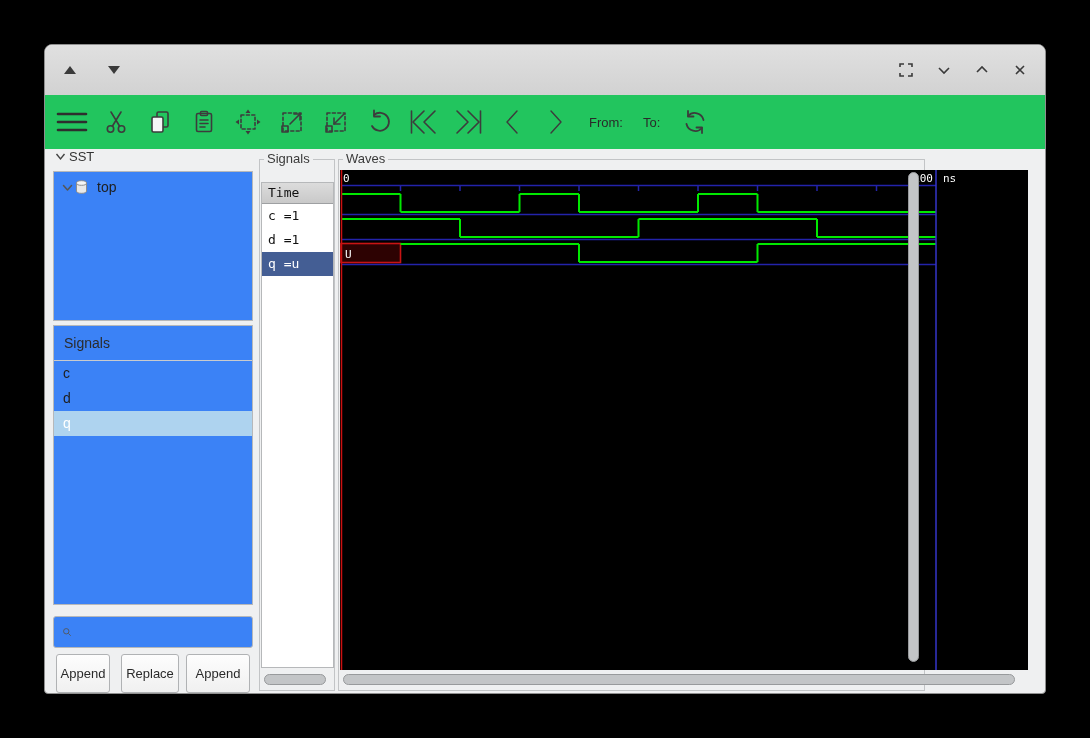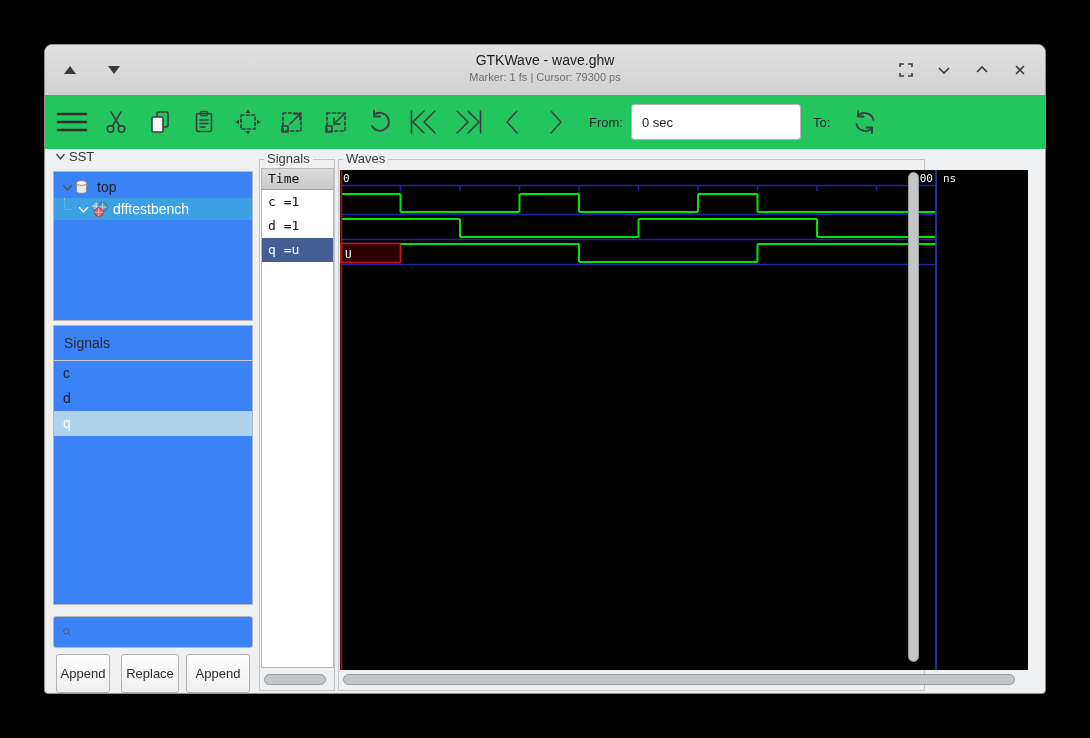--- a/index.html
+++ b/index.html
@@ -44,21 +44,21 @@
   .searchbox{left:8px;top:571px;width:200px;height:32px;border-radius:3px;display:flex;align-items:center;padding-left:8px;}
   .btn{position:absolute;top:609px;height:37px;border:1px solid #b0b2b4;border-radius:3px;
        background:linear-gradient(#fdfdfd,#f0f0f0);font-size:13px;color:#2a2a2a;
        display:flex;align-items:center;justify-content:center;font-family:"Liberation Sans",sans-serif;text-align:right;}
   
   .frame{position:absolute;top:114px;height:532px;border:1px solid #c2c4c6;box-sizing:border-box;}
   .frame-label{position:absolute;top:-9px;left:4px;background:#eff0f1;padding:0 3px;font-size:13px;color:#3a3a3a;}
   .frame-signals{left:214px;width:76px;}
   .frame-waves{left:293px;width:587px;}
   
-  .sigcol{position:absolute;left:1px;top:8px;width:73px;bottom:22px;background:#fff;border:1px solid #b6b8ba;box-sizing:border-box;}
+  .sigcol{position:absolute;left:1px;top:22px;width:73px;bottom:22px;background:#fff;border:1px solid #b6b8ba;box-sizing:border-box;}
   .mono{font-family:"DejaVu Sans Mono",monospace;}
   .timehdr{height:20px;line-height:20px;background:linear-gradient(#dcdcdc,#c9c9c9);border-bottom:1px solid #9ea0a2;
            font-size:13px;color:#111;padding-left:6px;}
   .wrow{height:24px;line-height:24px;font-size:13px;color:#111;padding-left:6px;}
   .wrow.sel{background:#445e94;color:#fff;}
   
   .wavecanvas{position:absolute;left:1px;top:10px;width:688px;height:500px;background:#000;}
   .vscroll{position:absolute;right:3px;top:10px;width:14px;height:500px;}
   .vthumb{position:absolute;left:1px;top:2px;width:11px;height:490px;background:#c3c5c7;border:1px solid #989a9c;border-radius:6px;box-sizing:border-box;}
   .hscroll-waves{position:absolute;left:3px;bottom:3px;height:14px;width:684px;}
@@ -72,24 +72,20 @@
 
   <div class="titlebar">
     <div class="tb-left">
       <div class="tb-ico">
           <div class="tri-up"></div>
         </div>
       <div class="tb-ico">
           <div class="tri-down"></div>
         </div>
     </div>
-    <div class="tb-center">
-      <div class="tb-title">GTKWave - wave.ghw</div>
-      <div class="tb-sub">Marker: 1 fs  |  Cursor: 79300 ps</div>
-    </div>
     <div class="tb-right">
       <div class="tb-ico">
         <svg width="18" height="18" viewBox="0 0 18 18">
           <g stroke="#3a3a3a" stroke-width="1.6" fill="none">
             <path d="M3,6 V3 H7"></path>
               <path d="M11,3 H15 V6"></path>
               <path d="M15,12 V15 H11"></path>
               <path d="M7,15 H3 V12"></path>
           </g>
         </svg>
@@ -192,21 +188,20 @@
       <svg width="22" height="26" viewBox="0 0 22 26">
         <path d="M16,2 L6,13 L16,24" stroke-width="1.4"></path>
       </svg>
     </div>
     <div class="tbtn">
       <svg width="22" height="26" viewBox="0 0 22 26">
         <path d="M6,2 L16,13 L6,24" stroke-width="1.4"></path>
       </svg>
     </div>
     <span class="tool-label">From:</span>
-    <input class="tool-input" style="width: 170px;" value="0 sec">
     <span class="tool-label" style="margin-left:12px;">To:</span>
     <div class="tbtn" style="margin-left:10px;">
       <svg width="28" height="28" viewBox="0 0 28 28">
         <path d="M22.5,12 A9,9 0 0 0 7,8" stroke-width="1.8"></path>
         <path d="M7,3 V8.5 H12.5" stroke-width="1.8"></path>
         <path d="M5.5,16 A9,9 0 0 0 21,20" stroke-width="1.8"></path>
         <path d="M21,25 V19.5 H15.5" stroke-width="1.8"></path>
       </svg>
     </div>
   </div>
@@ -226,40 +221,20 @@
             <polyline points="1.5,3.5 5.5,8 9.5,3.5"></polyline>
           </svg>
       </span>
       <span class="ticon">
         <svg width="15" height="16" viewBox="0 0 15 16">
           <path d="M2.5,4 V12 A5,2.3 0 0 0 12.5,12 V4" fill="#e9e9e9" stroke="#8d8d8d"></path>
           <ellipse cx="7.5" cy="4" rx="5" ry="2.3" fill="#f6f6f6" stroke="#8d8d8d"></ellipse>
         </svg>
       </span>
       <span>top</span>
-    </div>
-    <div class="trow sel">
-      <div class="guide" style="left:10px;"></div>
-      <span style="width:22px;"></span>
-      <span class="chev">
-        <svg width="11" height="11" viewBox="0 0 11 11">
-            <polyline points="1.5,3.5 5.5,8 9.5,3.5"></polyline>
-          </svg>
-      </span>
-      <span class="ticon">
-        <svg width="18" height="16" viewBox="0 0 18 16">
-          <circle cx="6.2" cy="5.2" r="4.4" fill="#74b4e0" stroke="#3a7fae"></circle>
-          <path d="M6.2,0.8 V9.6 M1.8,5.2 H10.6" stroke="#dff0fa" stroke-width="0.8" fill="none"></path>
-          <circle cx="12.6" cy="6" r="4.4" fill="#5897c9" stroke="#2f6a99"></circle>
-          <path d="M12.6,1.6 V10.4 M8.2,6 H17" stroke="#d4e6f4" stroke-width="0.8" fill="none"></path>
-          <circle cx="8.8" cy="11.2" r="4.2" fill="#e06060" stroke="#a83838"></circle>
-          <path d="M8.8,7 V15.4 M4.6,11.2 H13" stroke="#f6d8d8" stroke-width="0.8" fill="none"></path>
-        </svg>
-      </span>
-      <span>dfftestbench</span>
     </div>
   </div>
 
   <div class="box sigbox">
     <div class="sigbox-header">Signals</div>
     <div class="srow">c</div>
     <div class="srow">d</div>
     <div class="srow sel">q</div>
   </div>
 

